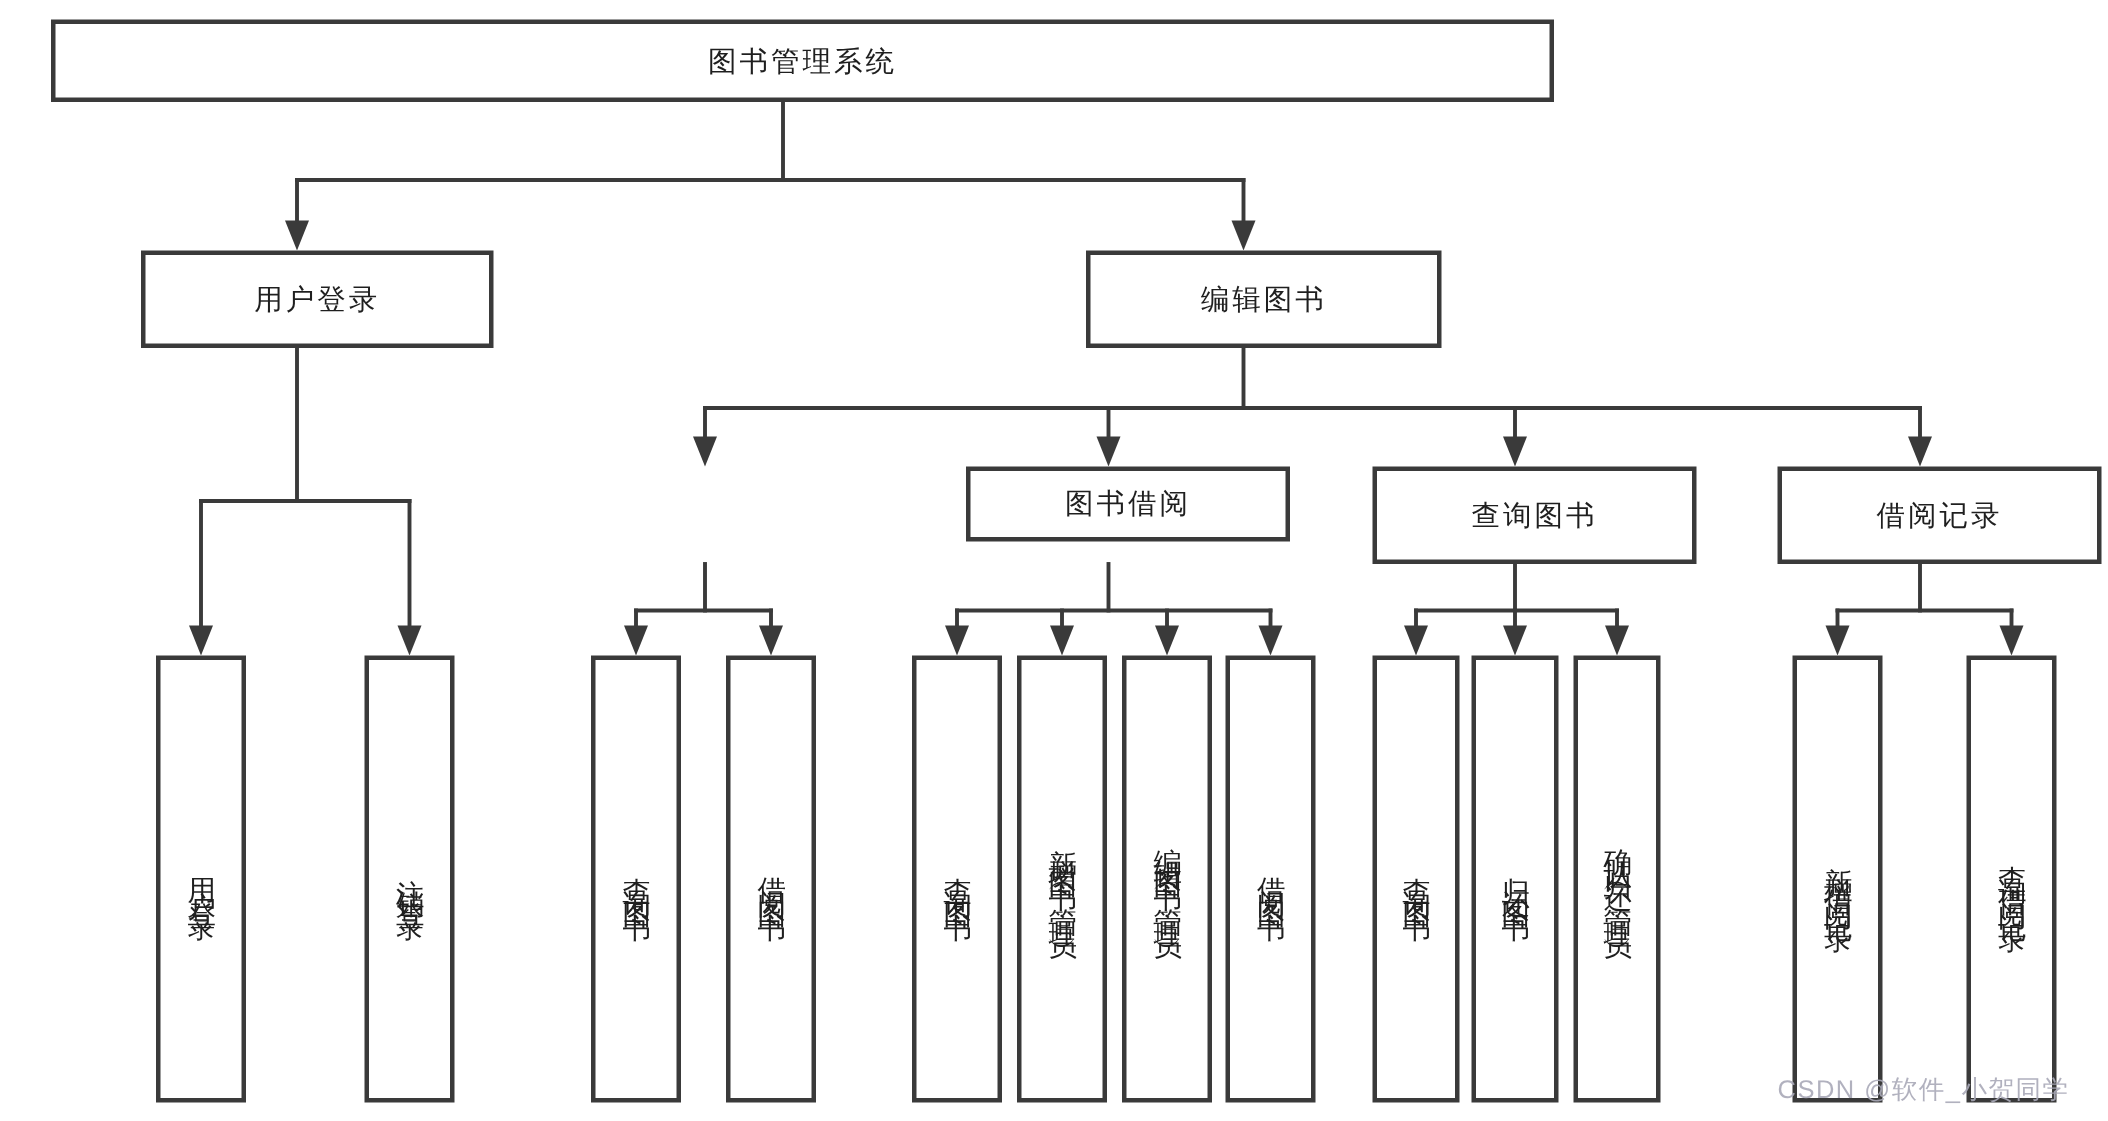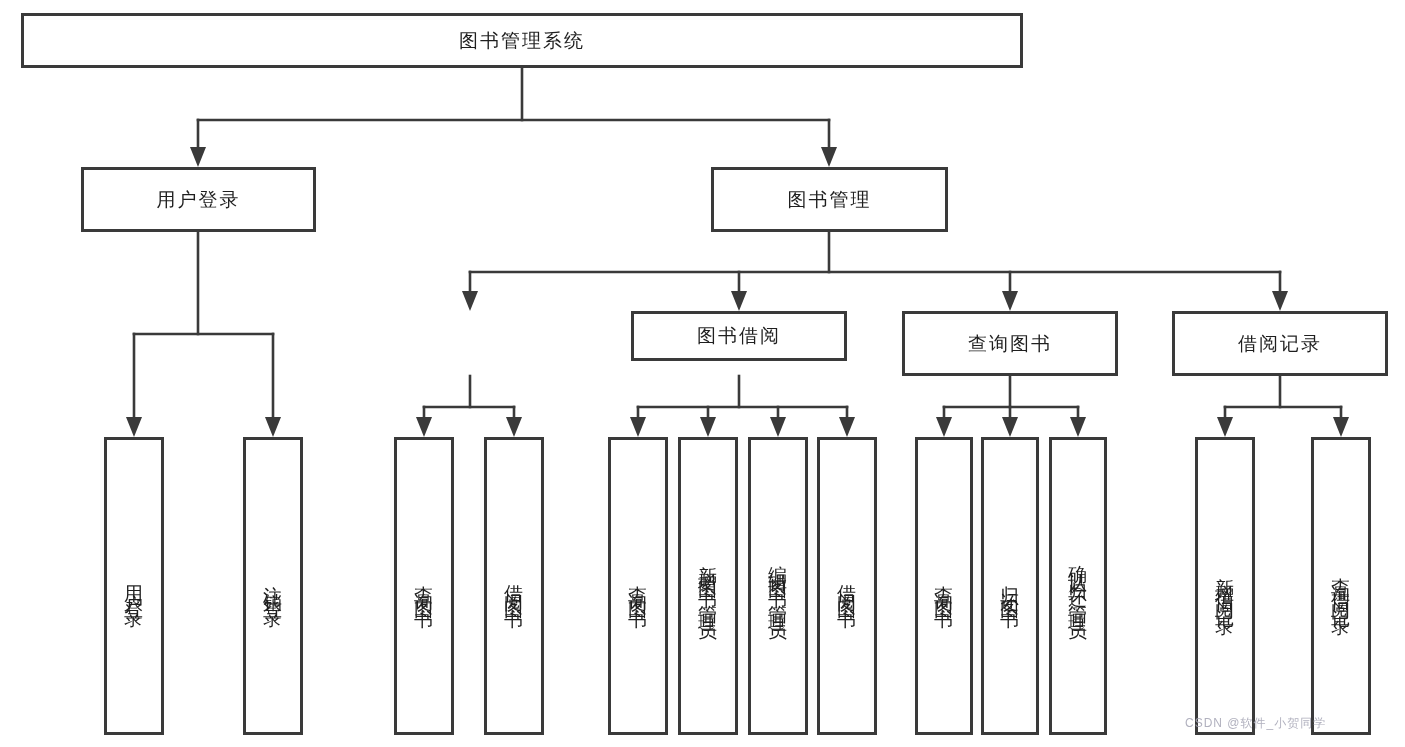--- a/index.html
+++ b/index.html
@@ -23,33 +23,34 @@
     background: #ffffff;
     display: flex;
     align-items: center;
     justify-content: center;
     color: #1f1f1f;
   }
   .hnode {
     font-size: 19px;
     letter-spacing: 2px;
     font-weight: 500;
+    margin-left: 13px;
   }
   .vnode .vtext {
     writing-mode: vertical-rl;
     text-orientation: mixed;
     font-size: 19px;
     line-height: 1;
     letter-spacing: 0.42em;
     font-weight: 500;
     white-space: nowrap;
   }
   .watermark {
     position: absolute;
-    font-size: 12px;
+    font-size: 17px;
     letter-spacing: 1px;
     opacity: 0.9;
     white-space: nowrap;
   }
 </style>
 </head>
 <body>
 
 <div class="canvas">
 
@@ -104,21 +105,21 @@
       <line x1="1225" y1="407" x2="1341" y2="407" stroke="#3a3a3a" stroke-width="2.6" stroke-linecap="square"></line>
       <line x1="1225" y1="407" x2="1225" y2="421" stroke="#3a3a3a" stroke-width="2.6" stroke-linecap="square"></line>
       <polygon points="1225,437 1217,417 1233,417" fill="#3a3a3a"></polygon>
       <line x1="1341" y1="407" x2="1341" y2="421" stroke="#3a3a3a" stroke-width="2.6" stroke-linecap="square"></line>
       <polygon points="1341,437 1333,417 1349,417" fill="#3a3a3a"></polygon>
     </svg>
 
   <div class="node hnode" style="left:21px;top:13px;width:1002px;height:55px">图书管理系统</div>
 
   <div class="node hnode" style="left:81px;top:167px;width:235px;height:65px">用户登录</div>
-  <div class="node hnode" style="left:711px;top:167px;width:237px;height:65px">图书管理</div>
+  <div class="node hnode" style="left:711px;top:167px;width:237px;height:65px">编辑图书</div>
 
   <div class="node hnode" style="left:631px;top:311px;width:216px;height:50px">图书借阅</div>
   <div class="node hnode" style="left:902px;top:311px;width:216px;height:65px">查询图书</div>
   <div class="node hnode" style="left:1172px;top:311px;width:216px;height:65px">借阅记录</div>
 
   <div class="node vnode" style="left:104px;top:437px;width:60px;height:298px">
     <span class="vtext">用户登录</span>
   </div>
   <div class="node vnode" style="left:243px;top:437px;width:60px;height:298px">
     <span class="vtext">注销登录</span>

